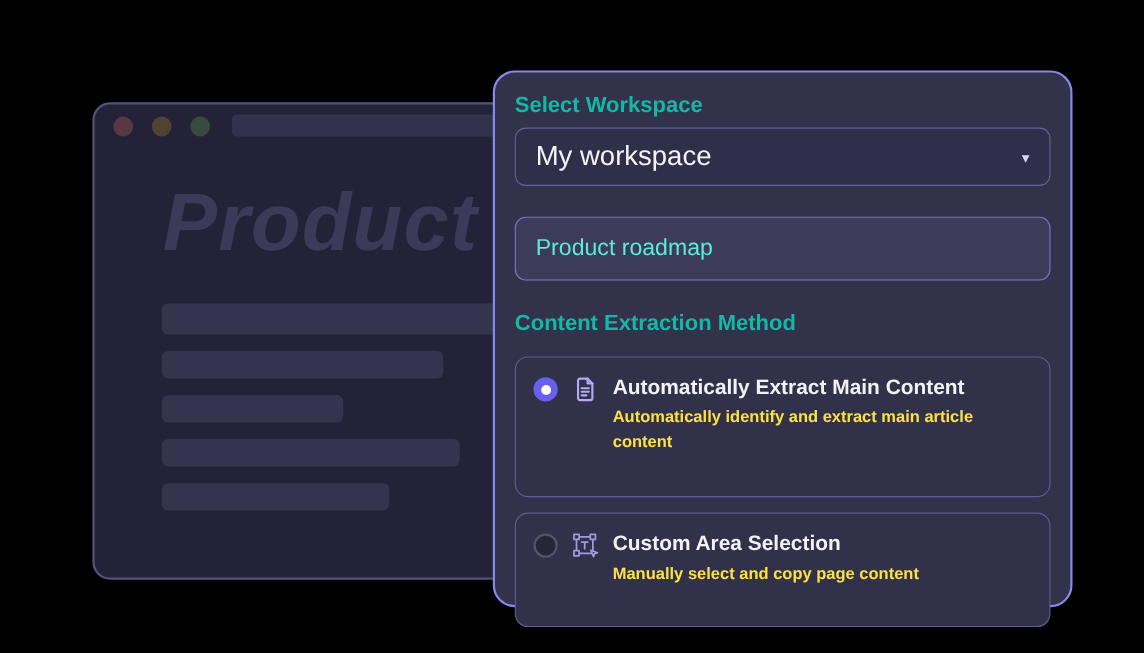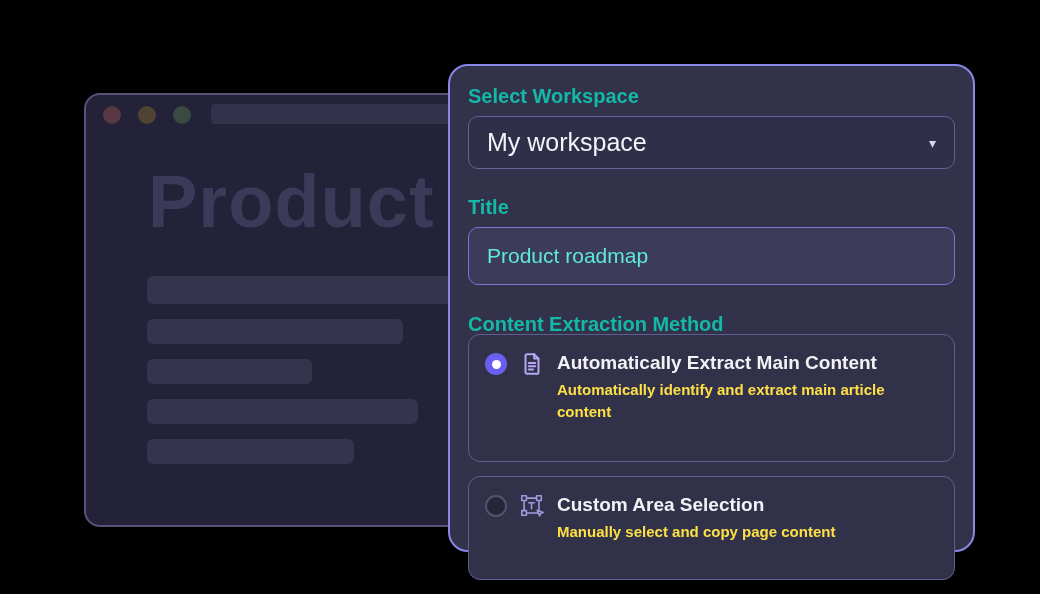--- a/index.html
+++ b/index.html
@@ -18,21 +18,21 @@
   .dot{width:18px;height:18px;border-radius:50%;}
   .dot.red{background:#5a3843;}
   .dot.yellow{background:#4f4433;}
   .dot.green{background:#394a40;}
   .urlbar{
     position:absolute;left:125px;top:9px;width:540px;height:20px;
     background:#32324d;border-radius:4px;
   }
   .bheading{
     position:absolute;left:62px;top:64px;
-    font-size:74px;font-weight:800;letter-spacing:1px;color:#3b3a59;
+    font-size:74px;font-weight:800;letter-spacing:1px;color:#3b3a59;font-style:italic;
   }
   .bars{position:absolute;left:61px;top:181px;}
   .bar{background:#34344f;border-radius:6px;height:25px;margin-bottom:15px;}
   .bar.b1{width:560px;height:28px;}
   .bar.b2{width:256px;}
   .bar.b3{width:165px;}
   .bar.b4{width:271px;}
   .bar.b5{width:207px;}
 
   
@@ -51,21 +51,21 @@
     padding:0 18px;margin-bottom:28px;cursor:pointer;
   }
   .dropdown .value{font-size:25px;color:#f4f4f8;}
   .dropdown .caret{font-size:14px;color:#d6d6f5;}
   .textinput{
     height:58px;box-sizing:border-box;background:#3c3c5a;
     border:1.5px solid #7b74cf;border-radius:10px;
     display:flex;align-items:center;padding:0 18px;margin-bottom:29px;
   }
   .textinput .value{font-size:21px;color:#5eead4;}
-  .field-label.tight{margin-bottom:0;}
+  .field-label.tight{margin-bottom:20px;}
 
   .option-card{
     box-sizing:border-box;background:#313149;
     border:1.5px solid #5e5e93;border-radius:12px;
     padding:13px 16px;display:flex;align-items:flex-start;gap:12px;
     margin-bottom:14px;cursor:pointer;
   }
   .option-card.c1{height:128px;}
   .option-card.c2{height:104px;}
   .radio{
@@ -105,21 +105,20 @@
 </div>
 
 <div class="panel">
 
   <div class="field-label">Select Workspace</div>
   <div class="dropdown">
     <span class="value">My workspace</span>
     <span class="caret">▾</span>
   </div>
 
-  <div class="field-label">Title</div>
   <div class="textinput">
     <span class="value">Product roadmap</span>
   </div>
 
   <div class="field-label tight">Content Extraction Method</div>
 
   <div class="option-card c1">
     <div class="radio selected"></div>
     <span class="opt-icon">
       <svg width="26" height="26" viewBox="0 0 24 24" fill="none" stroke="#b7a9f4" stroke-width="1.8" stroke-linecap="round" stroke-linejoin="round">

